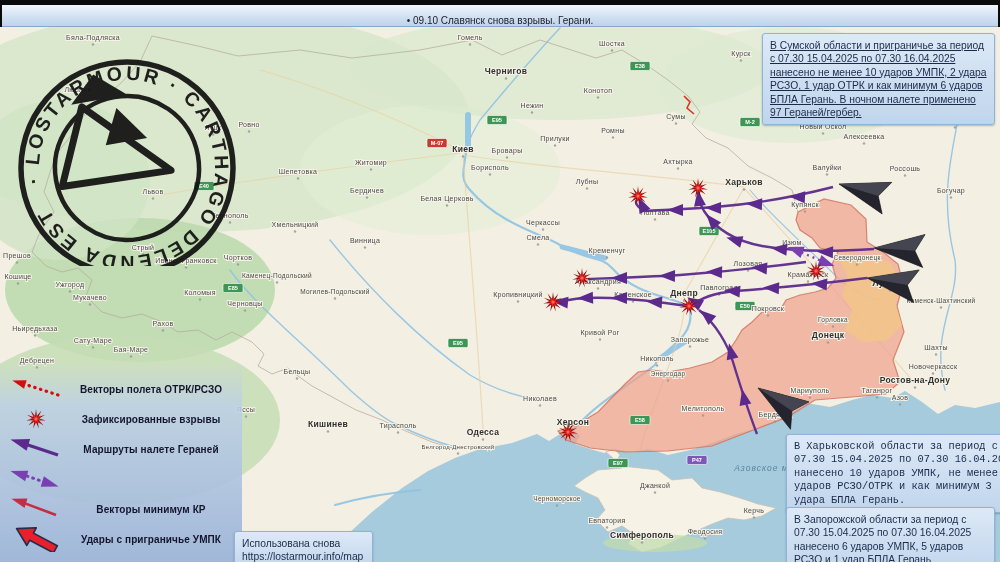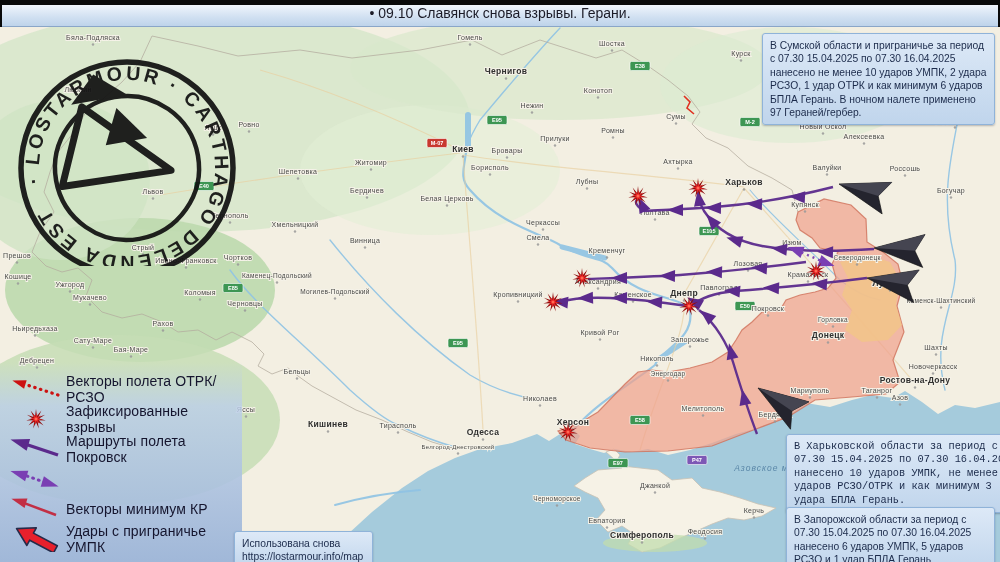--- a/index.html
+++ b/index.html
@@ -1,34 +1,34 @@
 <!DOCTYPE html>
 <html><head>
 <meta charset="utf-8">
 <style>
   html,body{margin:0;padding:0;background:#444;}
   .frame{position:relative;width:1000px;height:562px;overflow:hidden;background:#f3efe2;
          font-family:"Liberation Sans",sans-serif;box-shadow:inset 0 0 0 2px #000;}
   .titlebar{position:absolute;top:0;left:0;right:0;height:27px;background:#0a0a0a;z-index:30;}
   .titlebar .bar{position:absolute;top:5px;left:2px;right:2px;height:21px;
     background:linear-gradient(#f0f5fc,#d2e1f2 55%,#bed3ea);
-    border-bottom:1px solid #8aa6c8;display:flex;align-items:flex-start;justify-content:center;
-    font-size:14px;color:#1c1c28;}
+    border-bottom:1px solid #8aa6c8;display:flex;align-items:flex-end;justify-content:center;
+    font-size:10px;color:#1c1c28;}
   #map-svg{position:absolute;left:0;top:0;z-index:1;}
   .stamp{position:absolute;left:5px;top:28px;z-index:10;opacity:.92;}
   .legend{position:absolute;left:0px;top:362px;width:242px;height:200px;z-index:12;
     background:linear-gradient(180deg,rgba(202,218,239,0) 0%,rgba(188,207,233,.82) 22%,rgba(158,182,216,.97) 100%);
     padding-top:12px;box-sizing:border-box;}
   .legend-row{display:flex;align-items:center;height:30px;padding:0 6px 0 8px;}
   .legend-row svg{flex:0 0 58px;}
-  .legend-row .lab{flex:1;text-align:left;font-size:14px;color:#15152e;letter-spacing:.1px;}
+  .legend-row .lab{flex:1;text-align:center;font-size:10px;color:#15152e;letter-spacing:.1px;font-weight:bold;}
   .infobox{position:absolute;z-index:14;background:linear-gradient(#dde9f7,#c0d5ec);
     border:1px solid #8fb3d9;border-radius:3px;color:#1b2a4a;font-size:10.3px;
     line-height:1.3;padding:5px 7px;box-sizing:border-box;box-shadow:0 1px 2px rgba(0,0,30,.25);}
-  #box-sumy{left:762px;top:33px;width:233px;}
+  #box-sumy{left:762px;top:33px;width:233px;text-decoration:underline;}
   #box-kharkiv{left:786px;top:434px;width:239px;font-family:Liberation Mono, monospace;}
   #box-zap{left:786px;top:507px;width:209px;}
   #attribution{left:234px;top:531px;width:139px;z-index:14;}
   #attribution .url{display:block;}
 </style>
 </head>
 <body>
 
 <div class="frame">
 
@@ -656,21 +656,21 @@
             <circle r="1.5" fill="#ff6a55"></circle>
           </g>
         </svg>
         <span class="lab">Зафиксированные взрывы</span>
       </div>
       <div class="legend-row">
         <svg width="58" height="26" viewBox="0 0 58 26">
           <path d="M50,19 L17,8" stroke="#5b2a8c" stroke-width="3.4" fill="none"></path>
           <polygon points="11,0 -7.700000000000001,-6.050000000000001 -7.700000000000001,6.050000000000001" fill="#5b2a8c" transform="translate(13,6.6) rotate(197)"></polygon>
         </svg>
-        <span class="lab">Маршруты полета Покровск</span>
+        <span class="lab">Маршруты налете Гераней</span>
       </div>
       <div class="legend-row">
         <svg width="58" height="26" viewBox="0 0 58 26">
           <polygon points="10,0 -7,-5.5 -7,5.5" fill="#7a3fb3" transform="translate(12,8) rotate(197)"></polygon>
           <path d="M19,10 L36,16" stroke="#7a3fb3" stroke-width="3" stroke-dasharray="1 5" stroke-linecap="round" fill="none"></path>
           <polygon points="10,0 -7,-5.5 -7,5.5" fill="#7a3fb3" transform="translate(41,17.6) rotate(17)"></polygon>
         </svg>
       </div>
       <div class="legend-row">
         <svg width="58" height="26" viewBox="0 0 58 26">

